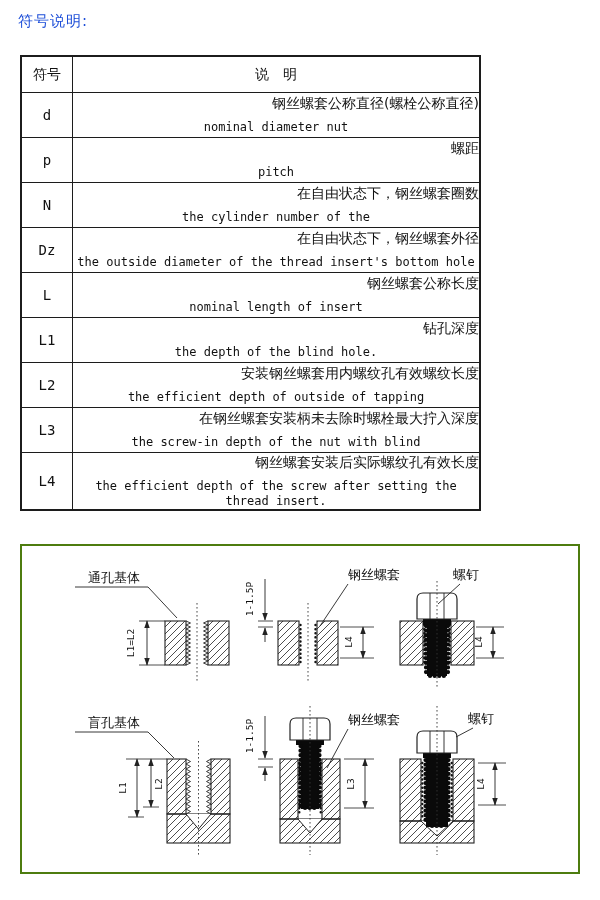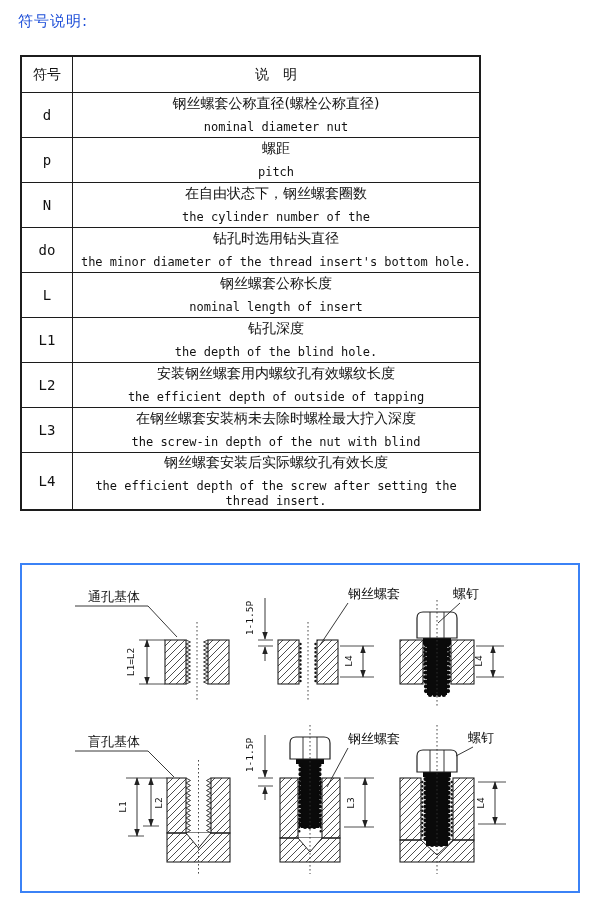--- a/index.html
+++ b/index.html
@@ -8,24 +8,24 @@
   .page-title{position:absolute;left:18px;top:12px;font-size:15px;color:#1d4ed8;
        letter-spacing:1px;}
   table.sym{position:absolute;left:20px;top:55px;width:461px;
        border-collapse:collapse;table-layout:fixed;border:2px solid #1c1c1c;}
   table.sym td{border:1px solid #1c1c1c;padding:0;text-align:center;vertical-align:middle;}
   td.c1{width:50px;}
   tr.hdr{height:36px;}
   tr.row{height:45px;}
   .sym-txt{font-family:"DejaVu Sans Mono",monospace;font-size:14px;}
   .hdr-txt{font-size:14px;}
-  .zh{font-size:14px;line-height:18px;}
+  .zh{font-size:14px;line-height:18px;text-align:right;}
   .en{font-family:"DejaVu Sans Mono",monospace;font-size:12px;line-height:15px;margin-top:8px;}
-  .figure-box{position:absolute;left:20px;top:563px;width:556px;height:326px;
-       border:2px solid #3b82f6;text-decoration:underline;}
+  .figure-box{position:absolute;left:20px;top:544px;width:556px;height:326px;
+       border:2px solid #4d7c0f;text-decoration:underline;}
   
   .blk{fill:url(#hatch);stroke:#222;stroke-width:1.1;}
   .gnd{fill:url(#hatch);stroke:#222;stroke-width:1.1;}
   .vnotch{fill:#fff;stroke:none;}
   .vline{fill:none;stroke:#222;stroke-width:1;}
   .thread{fill:none;stroke:#222;stroke-width:0.9;}
   .dots{stroke:#111;stroke-linecap:round;stroke-dasharray:0.1 4;stroke-width:2.4;}
   .bump{stroke:#0a0a0a;stroke-linecap:round;stroke-dasharray:0.1 4.5;stroke-width:4.2;}
   .scr{fill:#0a0a0a;stroke:none;}
   .head{fill:#fff;stroke:#222;stroke-width:1.2;}
@@ -63,24 +63,24 @@
     </td>
   </tr>
   <tr class="row">
     <td class="c1"><span class="sym-txt">N</span></td>
     <td>
       <div class="zh">在自由状态下，钢丝螺套圈数</div>
       <div class="en">the cylinder number of the</div>
     </td>
   </tr>
   <tr class="row">
-    <td class="c1"><span class="sym-txt">do</span></td>
-    <td>
-      <div class="zh">钻孔时选用钻头直径</div>
-      <div class="en">the minor diameter of the thread insert's bottom hole.</div>
+    <td class="c1"><span class="sym-txt">Dz</span></td>
+    <td>
+      <div class="zh">在自由状态下，钢丝螺套外径</div>
+      <div class="en">the outside diameter of the thread insert's bottom hole</div>
     </td>
   </tr>
   <tr class="row">
     <td class="c1"><span class="sym-txt">L</span></td>
     <td>
       <div class="zh">钢丝螺套公称长度</div>
       <div class="en">nominal length of insert</div>
     </td>
   </tr>
   <tr class="row">

